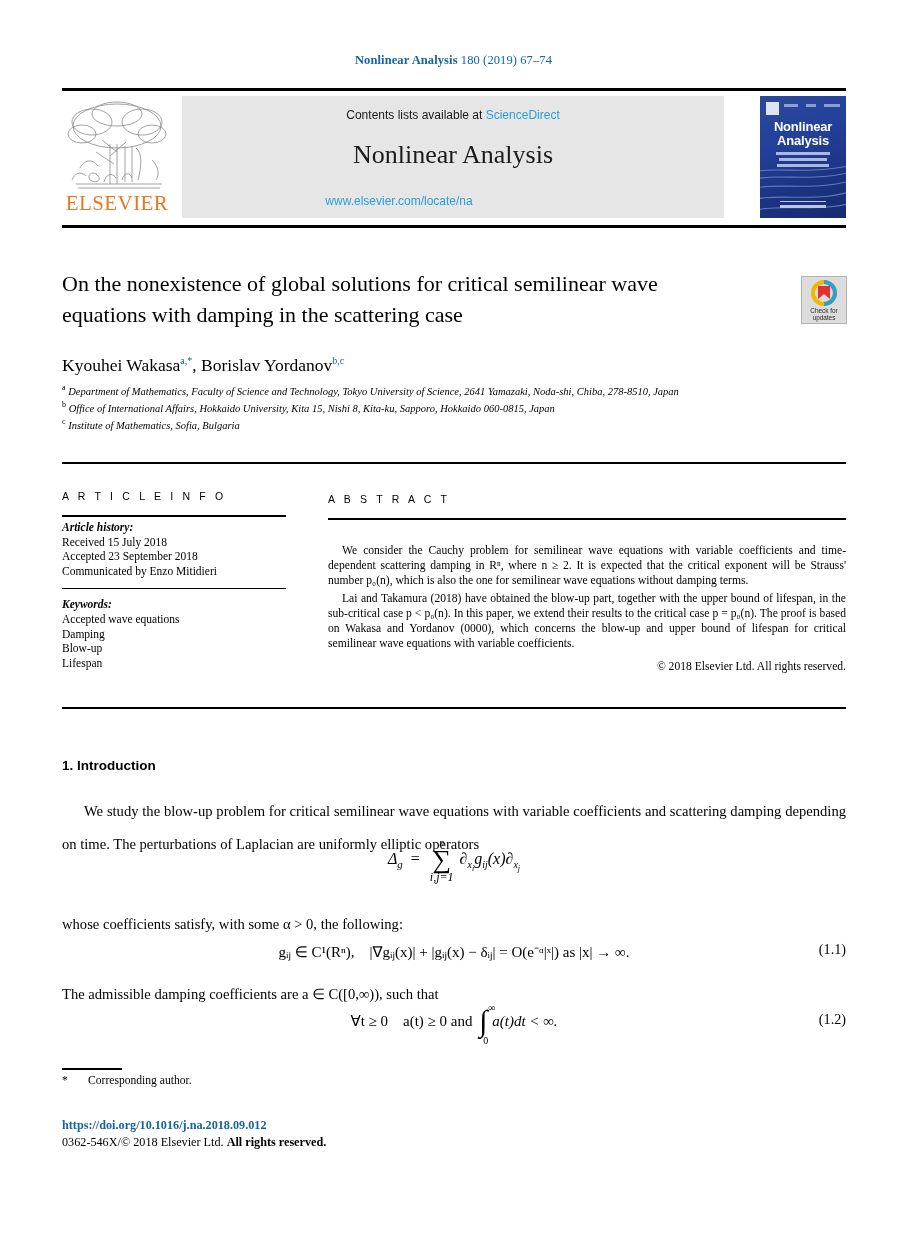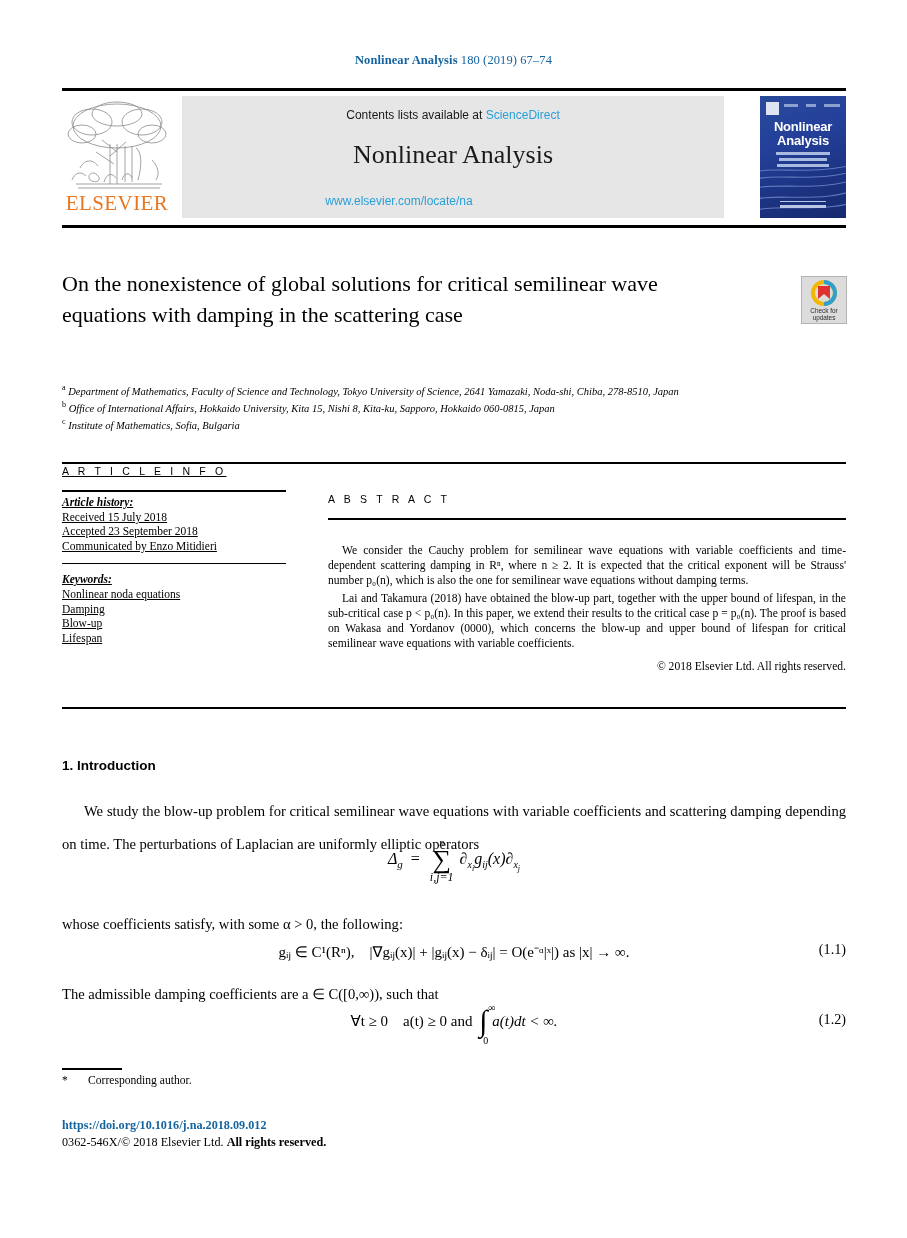--- a/index.html
+++ b/index.html
@@ -212,23 +212,22 @@
   
   .sec-head {
     font-family: "Liberation Sans", sans-serif;
     font-size: 10.5px;
     letter-spacing: 3.2px;
     color: #000;
     font-weight: normal;
   }
   .info-col {
     position: absolute;
-    left: 62px; top: 465px;
+    left: 62px; top: 490px;
     width: 224px;
-    text-decoration: underline;
   }
   .abs-col {
     position: absolute;
     left: 328px; top: 493px;
     width: 518px;
   }
   .col-rule {
     height: 2px; background: #000; margin-top: 13px;
   }
   .hist {
@@ -461,20 +460,23 @@
         <circle cx="13" cy="13" r="11" fill="none" stroke="#f2b800" stroke-width="4"></circle>
         <path d="M13 2 A11 11 0 0 1 13 24" fill="none" stroke="#2f9fd0" stroke-width="4"></path>
         <path d="M7 6 L19 6 L19 19 L13 14 L7 19 Z" fill="#e03030"></path>
       </svg>
     </div>
     <div class="cm-label">
       <span>Check for</span><br><span>updates</span>
     </div>
   </div>
 
+  <div class="authors">
+    Kyouhei Wakasa<sup>a,</sup><sup class="star">*</sup>, Borislav Yordanov<sup>b,c</sup>
+  </div>
 
   <div class="affils">
     <div><sup>a</sup> <span>Department of Mathematics, Faculty of Science and Technology, Tokyo University of Science, 2641 Yamazaki, Noda-shi, Chiba, 278-8510, Japan</span></div>
     <div><sup>b</sup> <span>Office of International Affairs, Hokkaido University, Kita 15, Nishi 8, Kita-ku, Sapporo, Hokkaido 060-0815, Japan</span></div>
     <div><sup>c</sup> <span>Institute of Mathematics, Sofia, Bulgaria</span></div>
   </div>
 
   <div class="rule-thin-1"></div>
 
   <div class="info-col">
@@ -482,21 +484,21 @@
     <div class="col-rule"></div>
     <div class="hist">
       <div class="h">Article history:</div>
       <div>Received 15 July 2018</div>
       <div>Accepted 23 September 2018</div>
       <div>Communicated by Enzo Mitidieri</div>
     </div>
     <div class="kw-rule"></div>
     <div class="kws">
       <div class="h">Keywords:</div>
-      <div>Nonlinear noda equations</div>
+      <div>Accepted wave equations</div>
       <div>Damping</div>
       <div>Blow-up</div>
       <div>Lifespan</div>
     </div>
   </div>
 
   <div class="abs-col">
     <div class="sec-head">A B S T R A C T</div>
     <div class="col-rule"></div>
     <div class="abstract">

